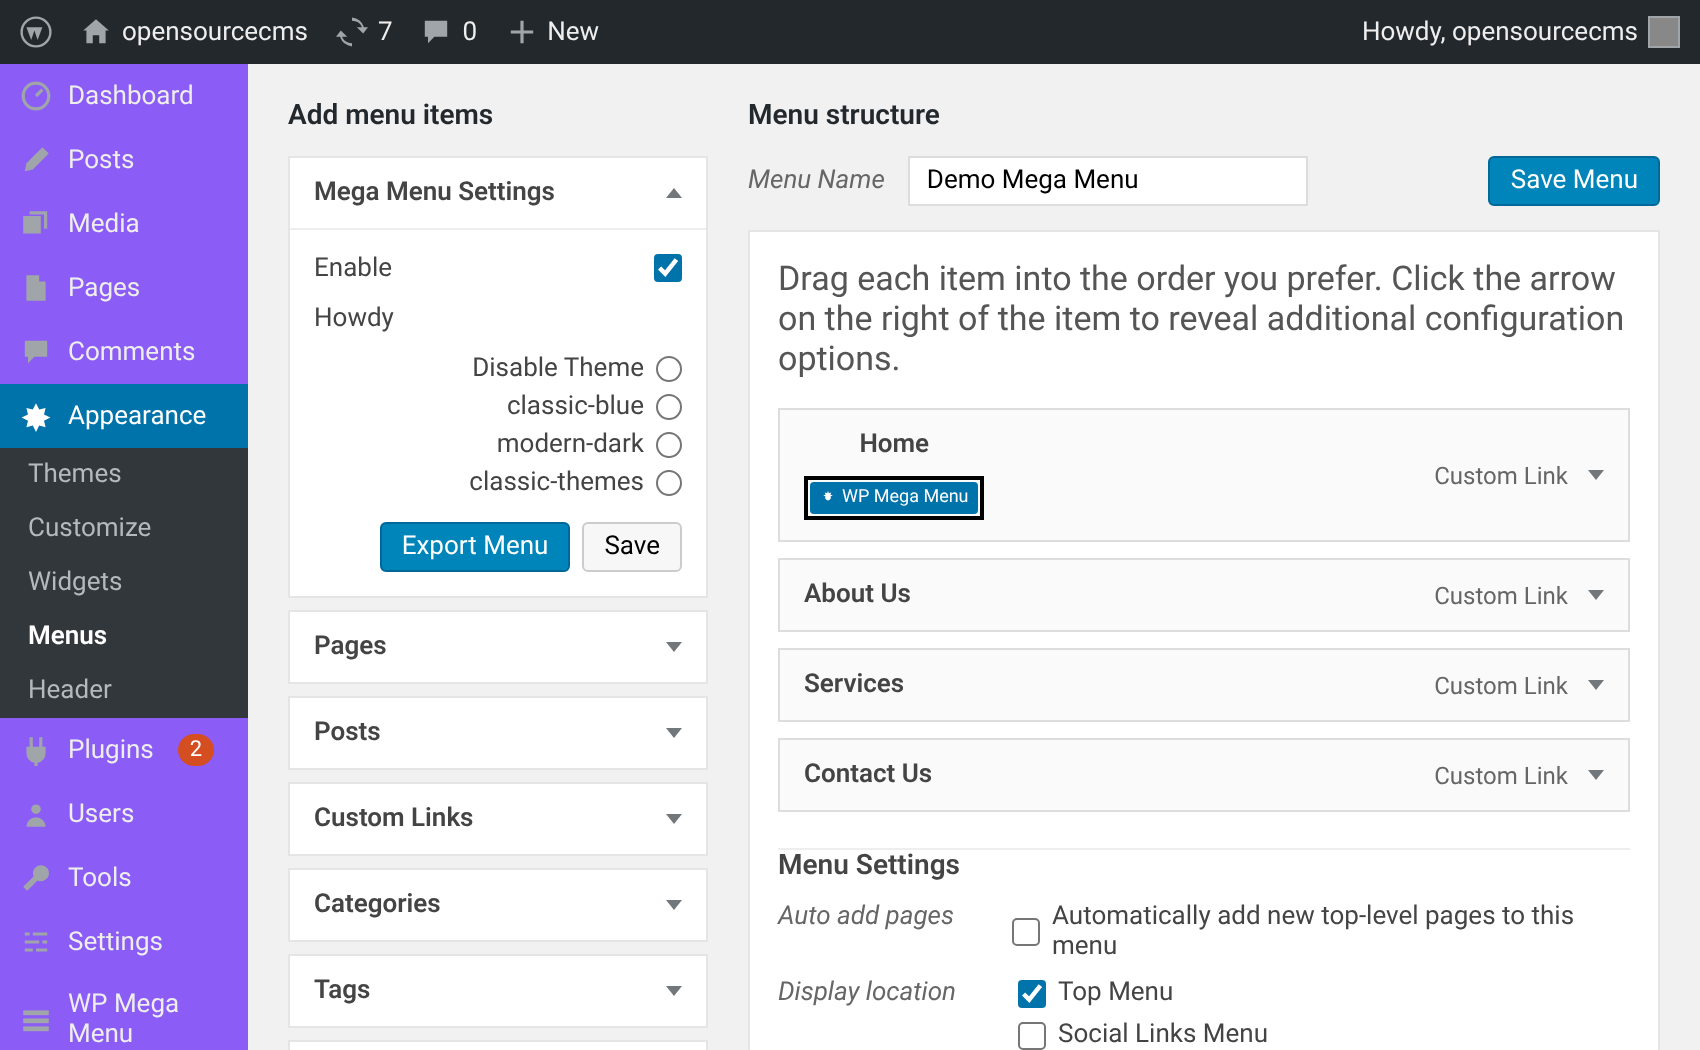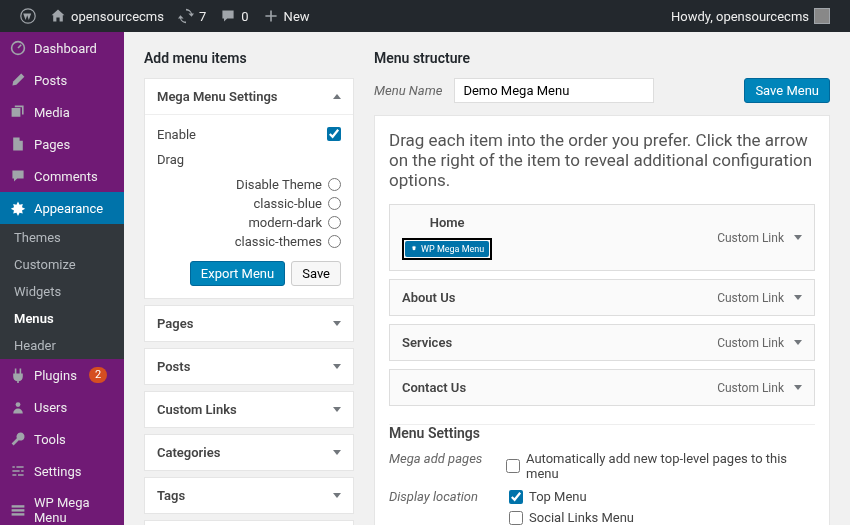--- a/index.html
+++ b/index.html
@@ -1,22 +1,22 @@
 <!DOCTYPE html>
 <html><head>
 <meta charset="utf-8">
 <style>
 * { margin: 0; padding: 0; box-sizing: border-box; font-family: -apple-system, BlinkMacSystemFont, "Segoe UI", Roboto, sans-serif; }
 body { background: #f1f1f1; width: 850px; height: 525px; overflow: hidden; font-size: 13px; color: #444; }
-.admin-bar { background: #23282d; height: 32px; display: flex; align-items: center; color: #eee; padding: 0 20px; justify-content: space-between; font-size: 13px; }
+.admin-bar { background: #23282d; height: 32px; display: flex; align-items: center; color: #eee; padding: 0 10px; justify-content: space-between; font-size: 13px; }
 .admin-bar-left, .admin-bar-right { display: flex; align-items: center; gap: 14px; }
 .admin-bar-item { display: flex; align-items: center; gap: 5px; cursor: pointer; }
 .admin-bar svg { width: 16px; height: 16px; fill: #a0a5aa; }
 .wrap { display: flex; height: calc(100% - 32px); }
-.sidebar { background: #701a75; width: 124px; color: #eee; display: flex; flex-direction: column; font-size: 13px; }
+.sidebar { background: #8b5cf6; width: 124px; color: #eee; display: flex; flex-direction: column; font-size: 13px; }
 .menu-item { padding: 8px 10px; display: flex; align-items: center; gap: 8px; cursor: pointer; color: #eee; }
 .menu-item svg { width: 16px; height: 16px; fill: #a0a5aa; flex-shrink: 0; }
 .menu-item.active { background: #0073aa; color: #fff; position: relative; }
 .menu-item.active svg { fill: #fff; }
 .menu-item.active::after { content: ''; position: absolute; right: -8px; top: 50%; transform: translateY(-50%); border: 8px solid transparent; border-right-color: #f1f1f1; }
 .submenu { background: #32373c; }
 .submenu-item { padding: 6px 10px 6px 14px; cursor: pointer; color: #b4b9be; font-size: 13px; }
 .submenu-item.current { color: #fff; font-weight: 600; }
 .badge { background: #d54e21; color: #fff; border-radius: 9px; padding: 0 6px; font-size: 11px; line-height: 16px; margin-left: 4px; }
 .content { flex: 1; padding: 18px 20px; overflow-y: auto; }
@@ -200,21 +200,21 @@
           <div class="panel-header">
             <span>Mega Menu Settings</span>
             <span class="caret"></span>
           </div>
           <div class="panel-body">
             <div class="form-row">
               <span>Enable</span>
               <input type="checkbox" checked="" class="cb-checked" style="">
             </div>
             <div class="form-row" style="align-items:flex-start">
-              <span>Drag</span>
+              <span>Howdy</span>
             </div>
             <div class="theme-options">
               <div class="theme-opt">
                   <span>Disable Theme</span>
                   <input type="radio" name="t" style="">
                 </div>
               <div class="theme-opt">
                   <span>classic-blue</span>
                   <input type="radio" name="t" style="">
                 </div>
@@ -318,21 +318,21 @@
               </div>
             <div class="right">
                 <span>Custom Link</span>
                 <span class="caret down"></span>
               </div>
           </div>
 
           <div class="settings">
             <h4>Menu Settings</h4>
             <div class="setting-row">
-              <span class="lbl">Mega add pages</span>
+              <span class="lbl">Auto add pages</span>
               <div class="opts">
                   <label>
                     <input type="checkbox" style="">
                     <span>Automatically add new top-level pages to this menu</span>
                   </label>
                 </div>
             </div>
             <div class="setting-row">
               <span class="lbl">Display location</span>
               <div class="opts">

